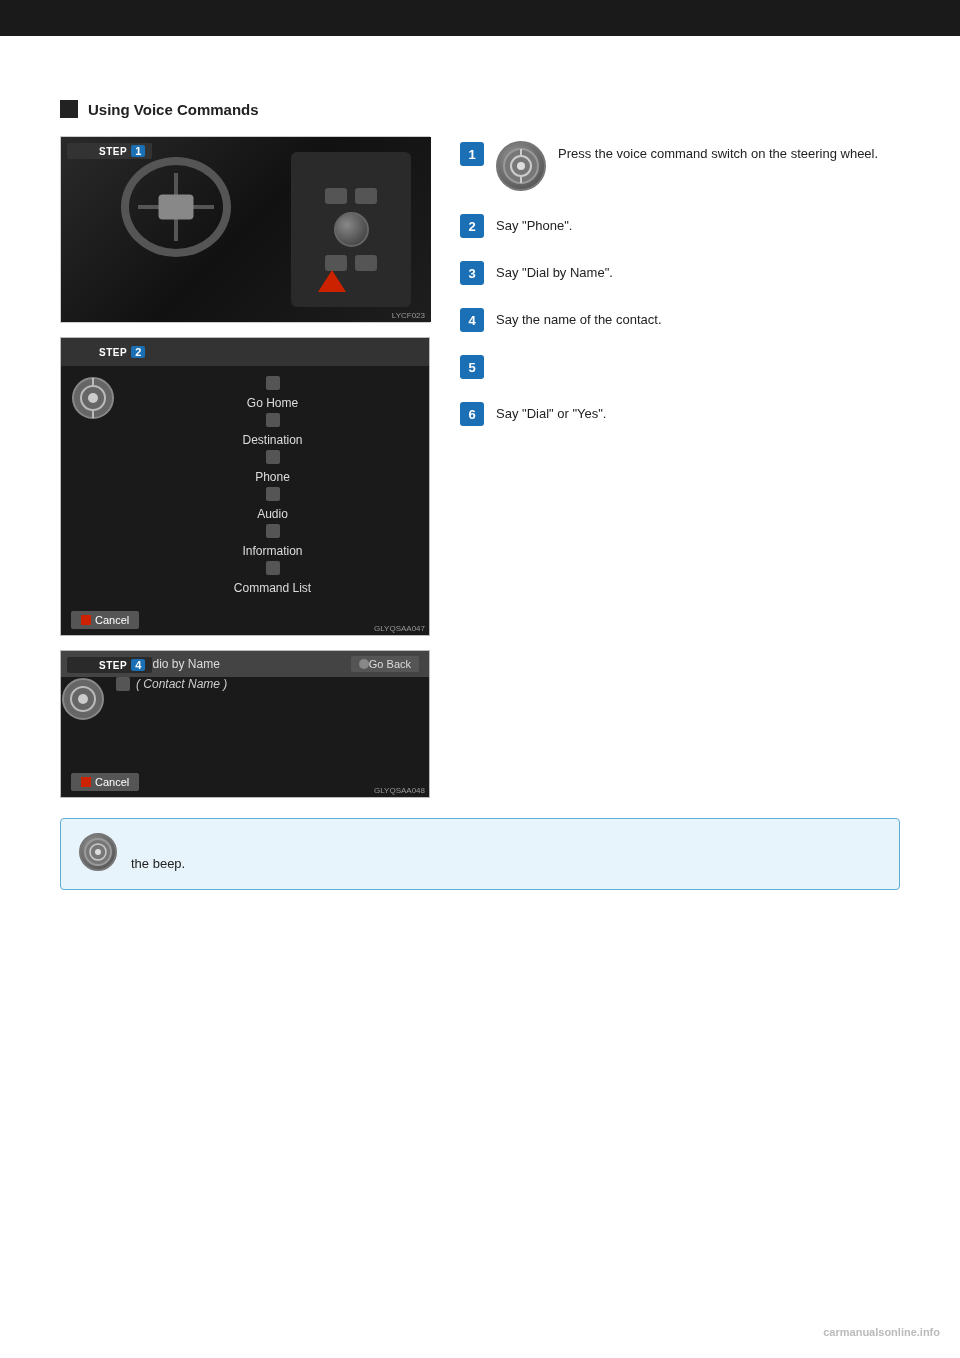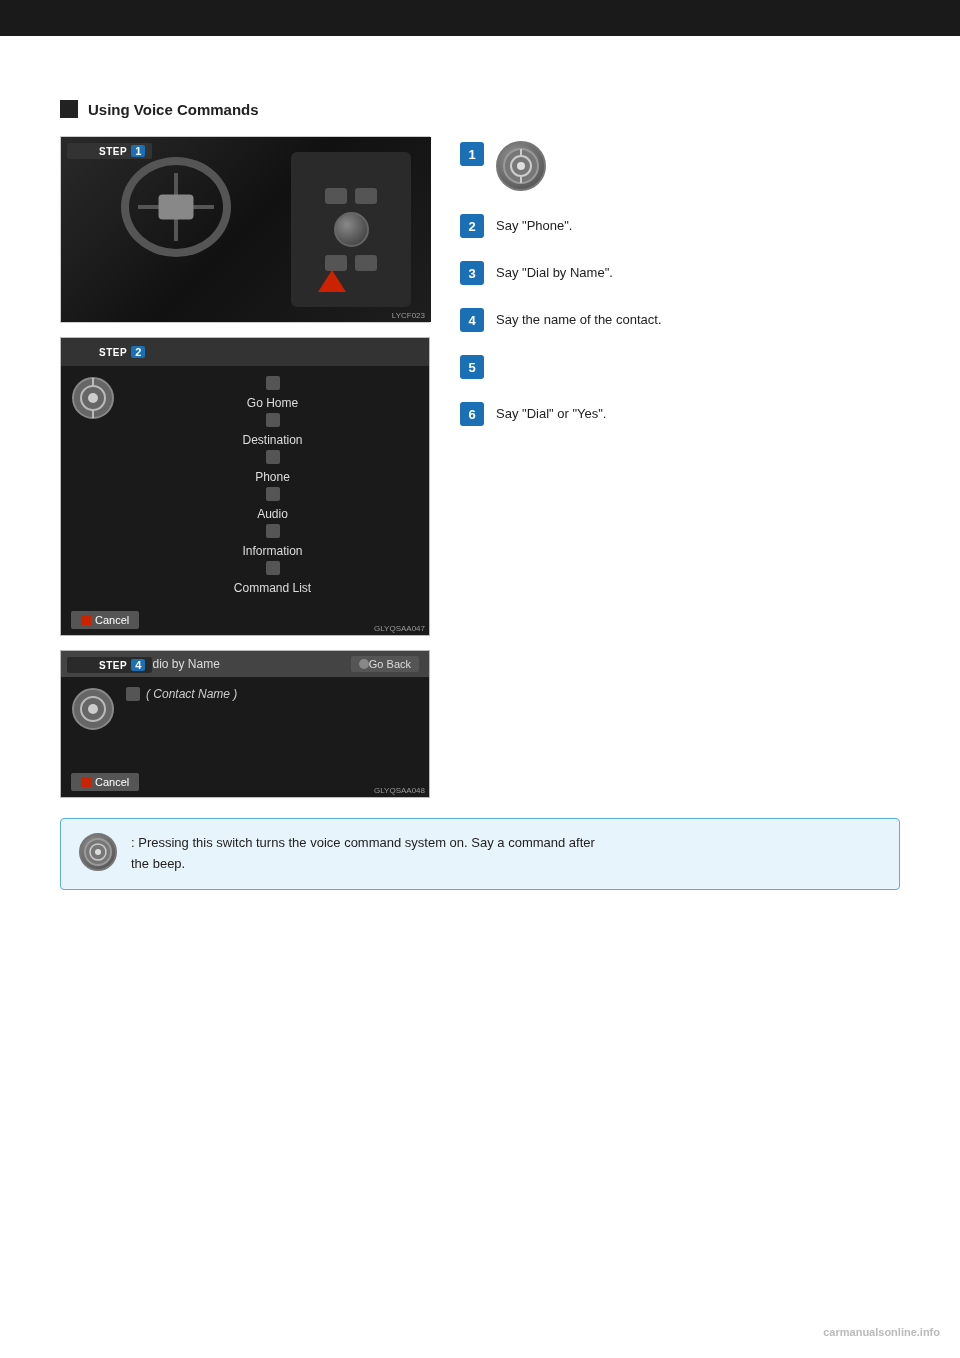--- a/index.html
+++ b/index.html
@@ -341,21 +341,20 @@
 
     .dp-mic-icon {
       width: 10px;
       height: 10px;
       background: #888;
       border-radius: 50%;
     }
 
     .dp-body {
       display: flex;
-      padding: 10px;
       gap: 10px;
       min-height: 90px;
     }
 
     .dp-items {
       flex: 1;
     }
 
     .dp-item {
       display: flex;
@@ -622,20 +621,21 @@
           </div>
           <div class="step-icon-badge">
             <svg width="38" height="38" viewBox="0 0 38 38">
               <circle cx="19" cy="19" r="17" fill="#777" stroke="#999" stroke-width="2"></circle>
               <circle cx="19" cy="19" r="10" fill="none" stroke="#ccc" stroke-width="2"></circle>
               <circle cx="19" cy="19" r="4" fill="#ddd"></circle>
               <line x1="19" y1="2" x2="19" y2="9" stroke="#ccc" stroke-width="2"></line>
               <line x1="19" y1="29" x2="19" y2="36" stroke="#ccc" stroke-width="2"></line>
             </svg>
           </div>
+          <span class="step-text">Press the voice command switch on the steering wheel.</span>
         </div>
 
         <div class="step-row">
           <div class="step-num-badge">
             <span>2</span>
           </div>
           <span class="step-text">Say "Phone".</span>
         </div>
 
         <div class="step-row">
@@ -671,21 +671,21 @@
 
     <div class="info-box">
       <div class="info-box-icon">
         <svg width="30" height="30" viewBox="0 0 30 30">
           <circle cx="15" cy="15" r="13" fill="#777" stroke="#999" stroke-width="2"></circle>
           <circle cx="15" cy="15" r="8" fill="none" stroke="#ccc" stroke-width="1.5"></circle>
           <circle cx="15" cy="15" r="3" fill="#ddd"></circle>
         </svg>
       </div>
       <div class="info-box-text">
-        <span>: Pressing this switch turns the voice command system on. Say a command after</span><br>
+        <br>
         <span>the beep.</span>
       </div>
     </div>
 
   </div>
 
   <div class="watermark">carmanualsonline.info</div>
 
 </div>
 

